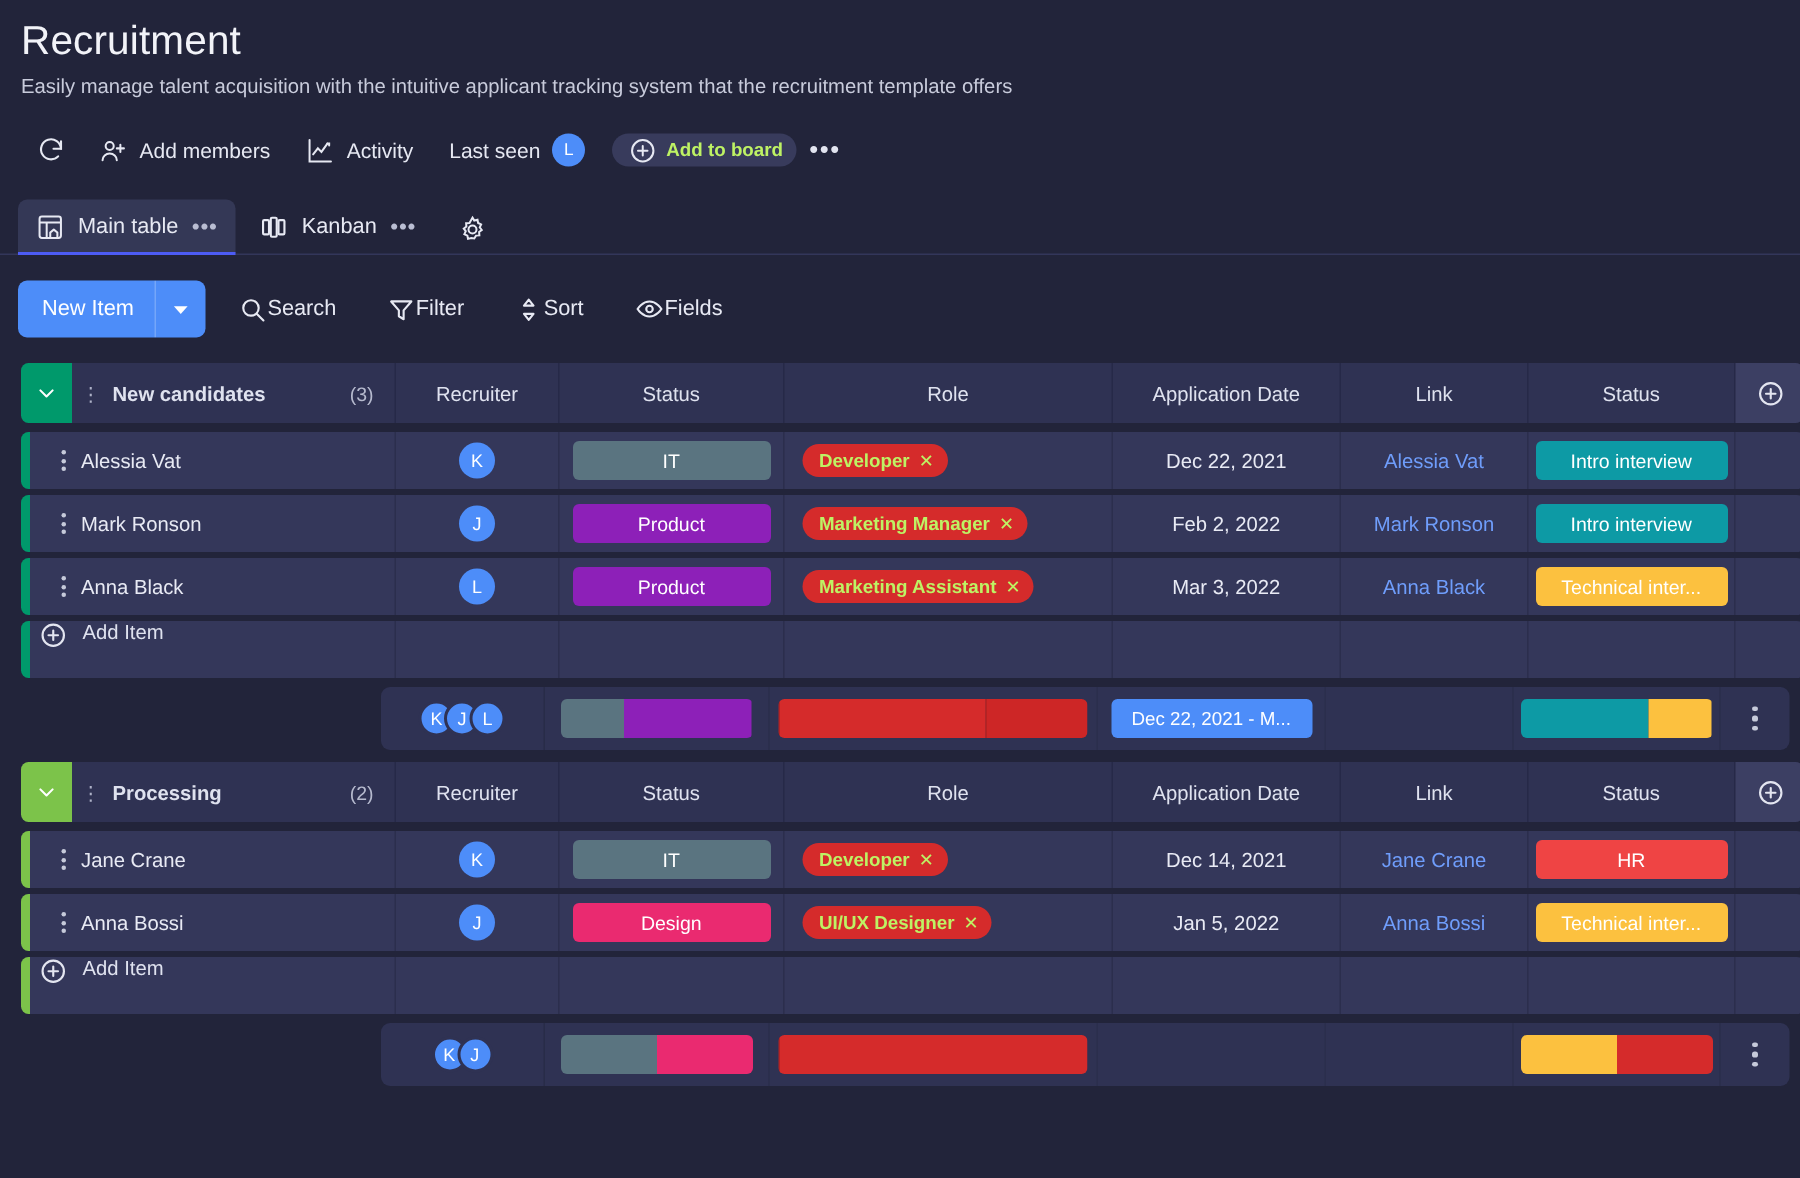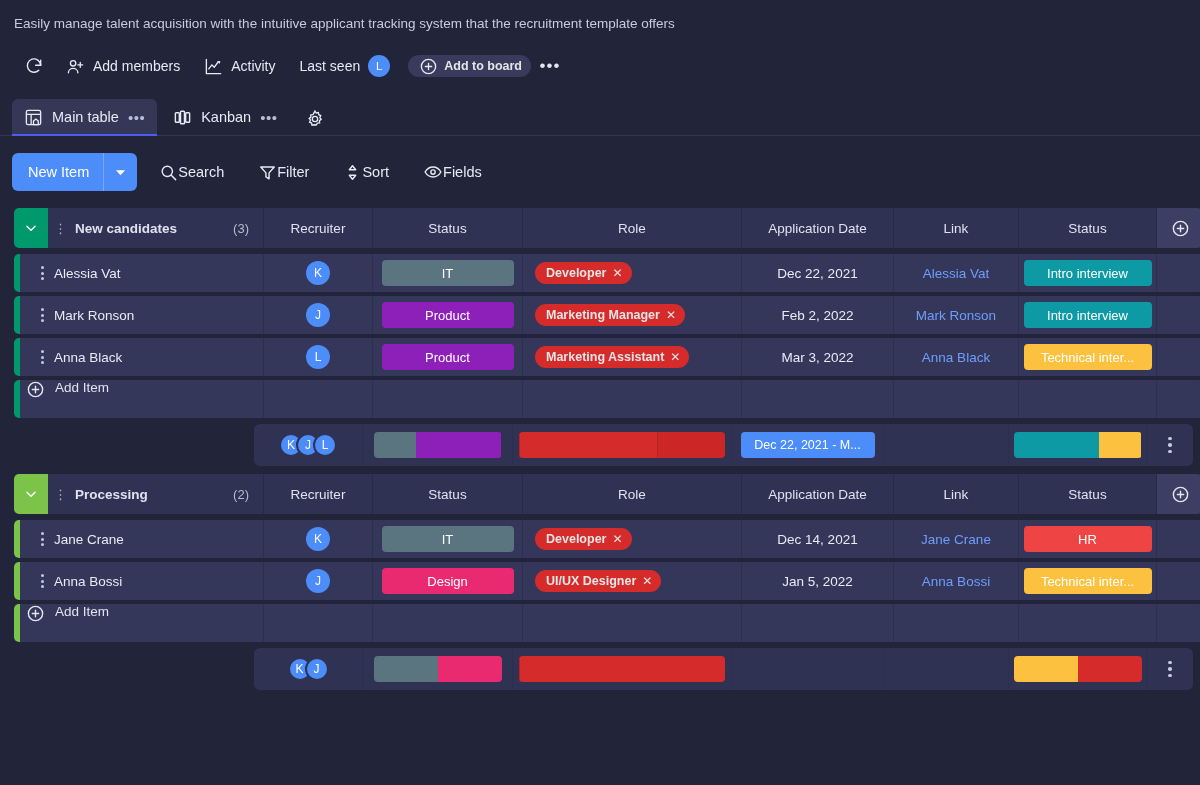--- a/index.html
+++ b/index.html
@@ -136,21 +136,21 @@
   }
   .kebab i { width: 3px; height: 3px; border-radius: 50%; background: #c6cada; display: block; }
 
   .chip {
     height: 26px; min-width: 132px; border-radius: 4px;
     display: flex; align-items: center; justify-content: center;
     font-size: 13px; color: #fff; cursor: pointer; padding: 0 8px;
   }
   .chip.narrow { min-width: 128px; }
   .pill {
-    height: 22px; border-radius: 11px; background: #d52b2b; color: #e5e5e5;
+    height: 22px; border-radius: 11px; background: #d52b2b; color: #bef264;
     display: inline-flex; align-items: center; gap: 6px;
     padding: 0 9px 0 11px; font-size: 12.5px; font-weight: 700; cursor: pointer;
   }
   .pill .x { font-size: 12px; font-weight: 400; }
   .cell.role { justify-content: flex-start; padding-left: 12px; }
   .link { color: #6f9dfb; font-size: 13.5px; cursor: pointer; }
 
   .av-sm {
     width: 24px; height: 24px; border-radius: 50%; background: #4d8df9;
     color: #fff; font-size: 12px; display: flex; align-items: center;
@@ -184,20 +184,21 @@
     font-size: 12.5px; padding: 0 10px; min-width: 134px;
   }
   .sum-kebab { display: flex; flex-direction: column; gap: 3px; align-items: center; cursor: pointer; }
   .sum-kebab i { width: 3.5px; height: 3.5px; border-radius: 50%; background: #c6cada; }
   svg { display: block; }
 </style>
 </head>
 <body>
 
 <div class="page-head">
+  <div class="board-title">Recruitment</div>
   <div class="board-sub">Easily manage talent acquisition with the intuitive applicant tracking system that the recruitment template offers</div>
 
   <div class="meta-bar">
     <div class="meta-item plain">
       <span class="icon">
         <svg width="20" height="20" viewBox="0 0 24 24" fill="none" stroke="#e6e8f2" stroke-width="1.7" stroke-linecap="round">
           <path d="M20 11a8 8 0 1 0-2.3 6.1"></path>
             <path d="M20 5v6h-6"></path>
         </svg>
       </span>

